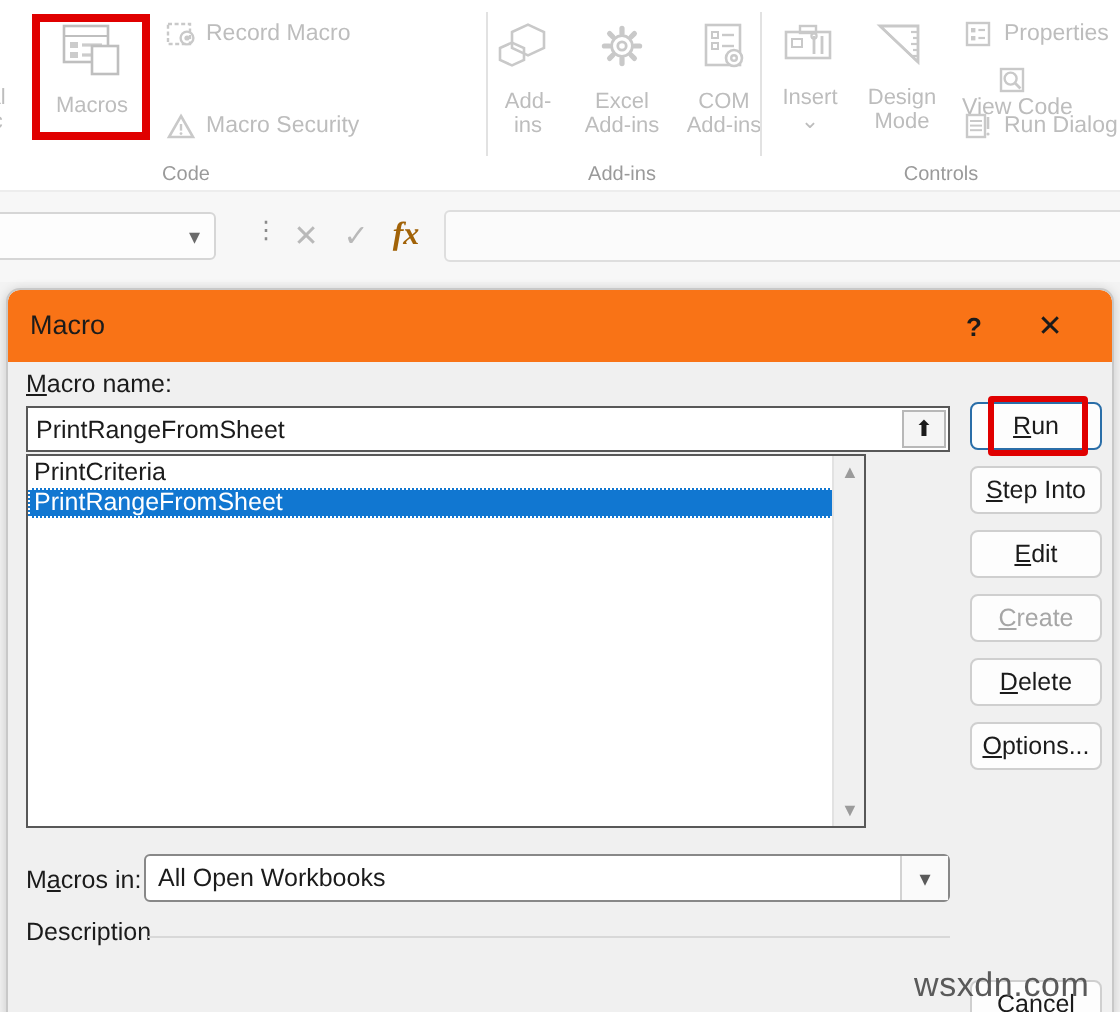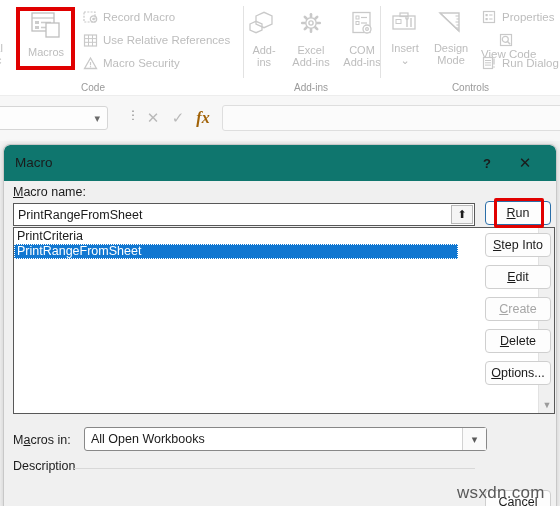--- a/index.html
+++ b/index.html
@@ -138,21 +138,21 @@
     background: #f0f0f0;
     border: 1px solid #c8c8c8;
     border-radius: 7px 7px 0 0;
     box-shadow: 0 1px 6px rgba(0,0,0,0.18);
     overflow: hidden;
   }
   #dlg-titlebar {
     position: absolute;
     left: 0; top: 0;
     width: 100%; height: 36px;
-    background: #0f766e;
+    background: #f97316;
     border-radius: 6px 6px 0 0;
   }
   #dlg-title {
     position: absolute;
     left: 11px; top: 10px;
     font-size: 13.5px;
     color: #1b1b1b;
   }
   .title-btn {
     position: absolute;
@@ -206,21 +206,21 @@
     width: 22px; height: 19px;
     background: #f5f5f5;
     border: 1px solid #b8b8b8;
     display: flex; align-items: center; justify-content: center;
     font-size: 11px; color: #1b1b1b;
   }
 
   #macro-listbox {
     position: absolute;
     left: 9px; top: 46px;
-    width: 542px; height: 187px;
+    width: 420px; height: 187px;
     background: #ffffff;
     border: 1px solid #585858;
     overflow: hidden;
   }
   #macro-list {
     position: absolute;
     left: 0; top: 0;
     width: 444px; height: 185px;
     background: #ffffff;
     padding: 1px 0 0 0;
@@ -285,21 +285,21 @@
     width: 50px; height: 30px;
     border: 3px solid #e00000;
     border-radius: 2px;
     pointer-events: none;
   }
 
   
   #lbl-macrosin { left: 9px; top: 252px; }
   #macrosin-combo {
     position: absolute;
-    left: 80px; top: 246px;
+    left: 68px; top: 246px;
     width: 403px; height: 24px;
     background: #ffffff;
     border: 1px solid #888888;
     border-radius: 3px;
   }
   #macrosin-value {
     position: absolute;
     left: 6px; top: 4px;
     font-size: 12.5px;
     color: #1b1b1b;
@@ -399,32 +399,20 @@
         <span class="gicon">
           <svg width="15" height="15" viewBox="0 0 15 15">
             <rect x="1" y="2" width="11" height="10" fill="none" stroke="#c9c9c9" stroke-width="1.2" stroke-dasharray="2 1.3"></rect>
             <circle cx="10.5" cy="9" r="3.2" fill="none" stroke="#c9c9c9" stroke-width="1.2"></circle>
             <circle cx="10.5" cy="9" r="1.3" fill="#c9c9c9"></circle>
           </svg>
         </span>
         <span>Record Macro</span>
       </div>
 
-      <div class="small-btn" style="left:82px; top:32px;">
-        <span class="gicon">
-          <svg width="15" height="15" viewBox="0 0 15 15">
-            <rect x="1.5" y="2" width="12" height="11" fill="none" stroke="#c9c9c9" stroke-width="1.2"></rect>
-            <line x1="1.5" y1="5.6" x2="13.5" y2="5.6" stroke="#c9c9c9" stroke-width="1"></line>
-            <line x1="1.5" y1="9.3" x2="13.5" y2="9.3" stroke="#c9c9c9" stroke-width="1"></line>
-            <line x1="5.5" y1="2" x2="5.5" y2="13" stroke="#c9c9c9" stroke-width="1"></line>
-            <line x1="9.5" y1="2" x2="9.5" y2="13" stroke="#c9c9c9" stroke-width="1"></line>
-          </svg>
-        </span>
-        <span>Use Relative References</span>
-      </div>
 
       <div class="small-btn" style="left:82px; top:55px;">
         <span class="gicon">
           <svg width="15" height="15" viewBox="0 0 15 15">
             <path d="M7.5 2 L13.5 12.5 L1.5 12.5 Z" fill="none" stroke="#c9c9c9" stroke-width="1.3"></path>
             <line x1="7.5" y1="6" x2="7.5" y2="9.3" stroke="#c9c9c9" stroke-width="1.2"></line>
             <circle cx="7.5" cy="10.8" r="0.7" fill="#c9c9c9"></circle>
           </svg>
         </span>
         <span>Macro Security</span>

